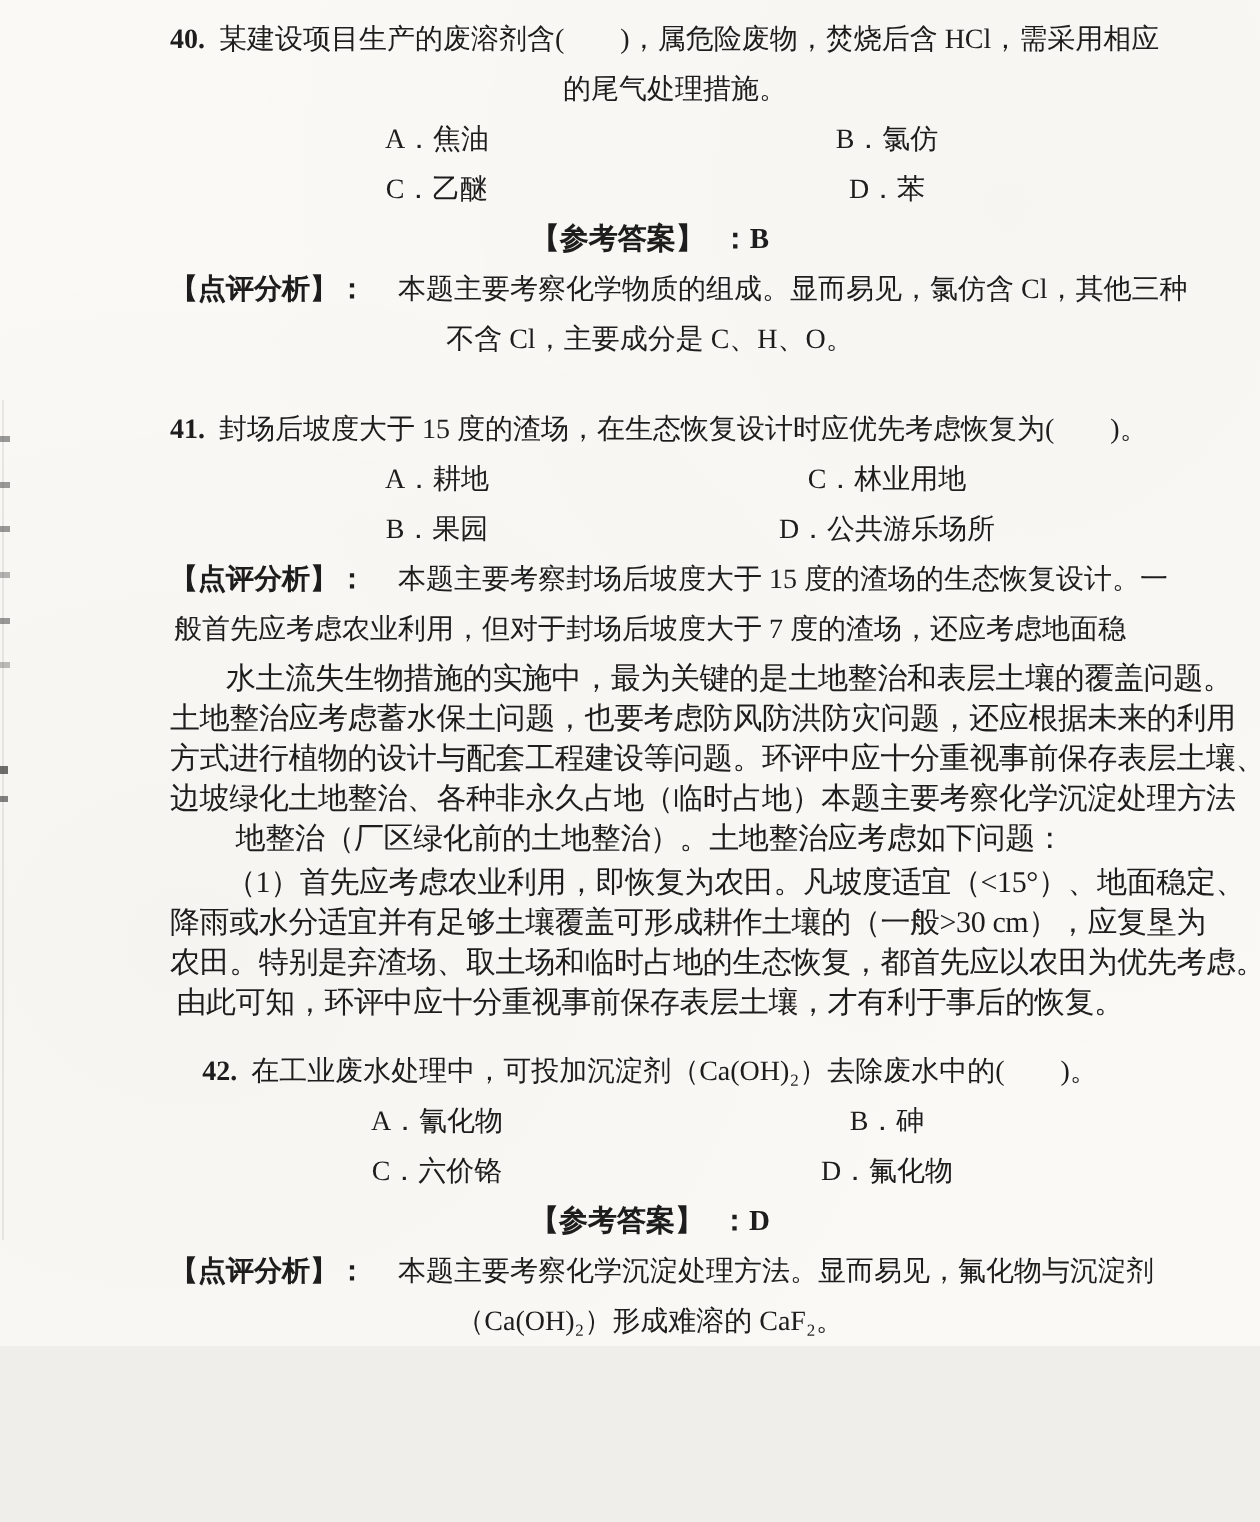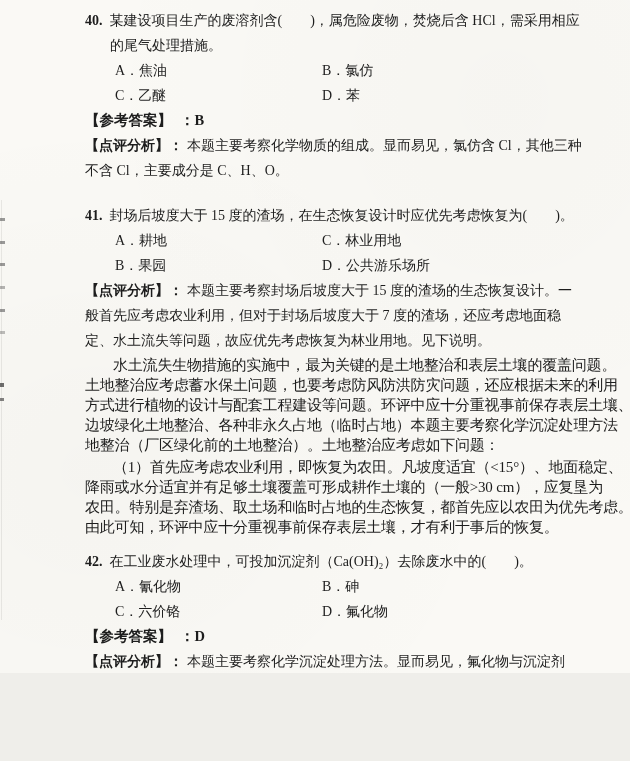--- a/index.html
+++ b/index.html
@@ -8,31 +8,32 @@
     font-family:"Liberation Serif","DejaVu Serif",serif;
     background:#efeeea;
   }
   .page{
     position:relative;width:630px;height:673px;overflow:hidden;
     background:#faf9f5;
     background-image:
       radial-gradient(ellipse at 80% 15%, rgba(0,0,0,0.015), transparent 60%),
       radial-gradient(ellipse at 15% 70%, rgba(0,0,0,0.02), transparent 55%);
     color:#1d1d1d;
+    text-align:center;
   }
   .content{position:absolute;left:85px;top:8px;width:480px;}
   .qline{font-size:14px;line-height:25px;white-space:nowrap;}
   .qline.cont{padding-left:25px;}
   .qnum{font-weight:bold;margin-right:7px;}
   .opts{display:grid;grid-template-columns:207px auto;padding-left:30px;}
   .opt{font-size:14px;line-height:25px;white-space:nowrap;}
   .ansline{font-size:14.5px;line-height:25px;font-weight:bold;white-space:nowrap;}
   .ansval{margin-left:8px;}
   .aline{font-size:14px;line-height:25px;white-space:nowrap;}
-  .alabel{font-weight:bold;margin-right:4px;}
+  .alabel{font-weight:bold;margin-right:16px;}
   .note{margin-top:2px;}
   .nline{font-size:15px;line-height:20px;white-space:nowrap;letter-spacing:-0.2px;}
   .nline.indent{padding-left:28px;}
   .sec-q41{margin-top:20px;}
   .sec-q42{margin-top:12px;}
   
   .rule{position:absolute;left:78px;top:753px;width:479px;height:2px;background:#333;}
   .rule2{position:absolute;left:78px;top:756px;width:479px;height:1px;background:#b9b7b2;}
   
   .tick{position:absolute;left:0;width:5px;height:3px;background:#4a4a4a;opacity:.55;}
@@ -76,21 +77,20 @@
       <div class="opts">
         <div class="opt">A．耕地</div>
         <div class="opt">C．林业用地</div>
         <div class="opt">B．果园</div>
         <div class="opt">D．公共游乐场所</div>
       </div>
       <div class="aline">
         <span class="alabel">【点评分析】：</span><span>本题主要考察封场后坡度大于 15 度的渣场的生态恢复设计。一</span>
       </div>
       <div class="aline">般首先应考虑农业利用，但对于封场后坡度大于 7 度的渣场，还应考虑地面稳</div>
-      <div class="aline">定、水土流失等问题，故应优先考虑恢复为林业用地。见下说明。</div>
 
       <div class="note">
         <div class="nline indent">水土流失生物措施的实施中，最为关键的是土地整治和表层土壤的覆盖问题。</div>
         <div class="nline">土地整治应考虑蓄水保土问题，也要考虑防风防洪防灾问题，还应根据未来的利用</div>
         <div class="nline">方式进行植物的设计与配套工程建设等问题。环评中应十分重视事前保存表层土壤、</div>
         <div class="nline">边坡绿化土地整治、各种非永久占地（临时占地）本题主要考察化学沉淀处理方法</div>
         <div class="nline">地整治（厂区绿化前的土地整治）。土地整治应考虑如下问题：</div>
       </div>
       <div class="note">
         <div class="nline indent">（1）首先应考虑农业利用，即恢复为农田。凡坡度适宜（&lt;15°）、地面稳定、</div>

